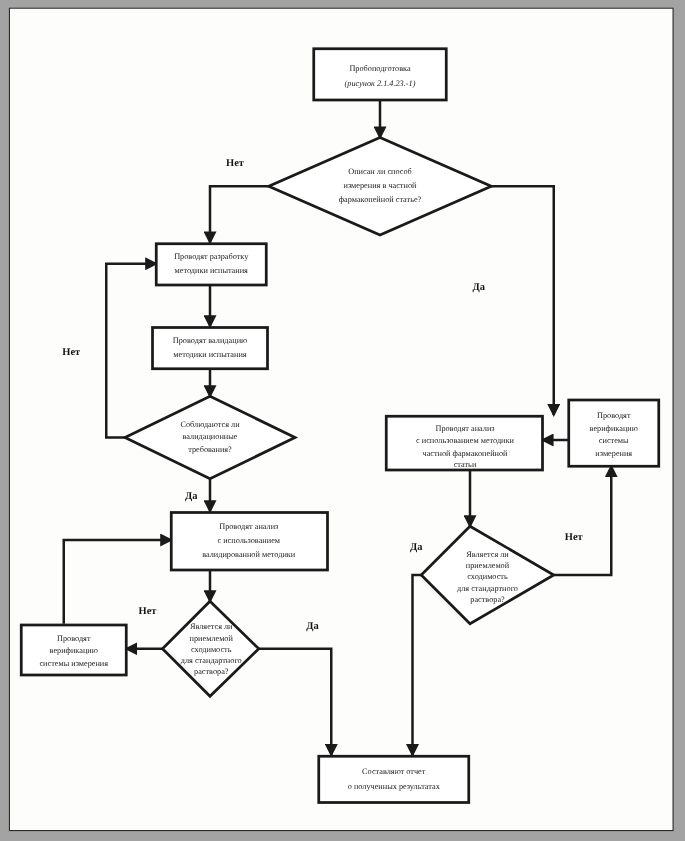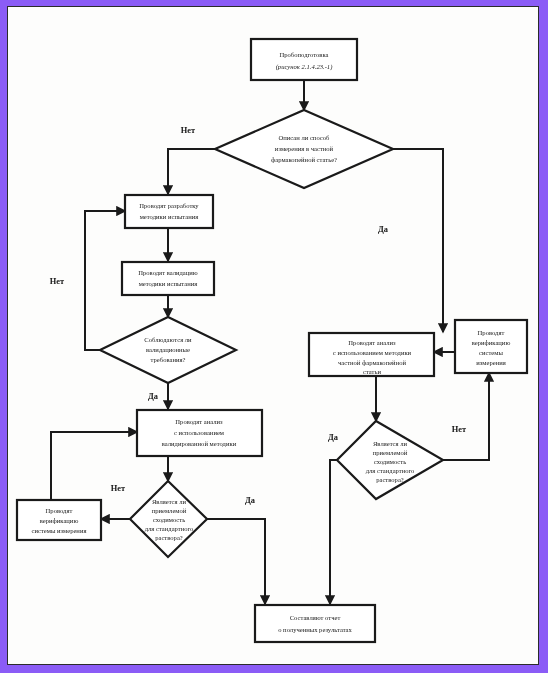--- a/index.html
+++ b/index.html
@@ -4,21 +4,21 @@
 <style>
   html, body {
     margin: 0;
     padding: 0;
     background: #ffffff;
   }
   #page {
     position: relative;
     width: 548px;
     height: 673px;
-    background: #8b5cf6;
+    background: #a3a3a3;
     font-family: "Liberation Serif", serif;
     overflow: hidden;
   }
   #outer-frame {
     position: absolute;
     left: 7px;
     top: 6px;
     width: 532px;
     height: 659px;
     border: 1px solid #2b2b2b;

